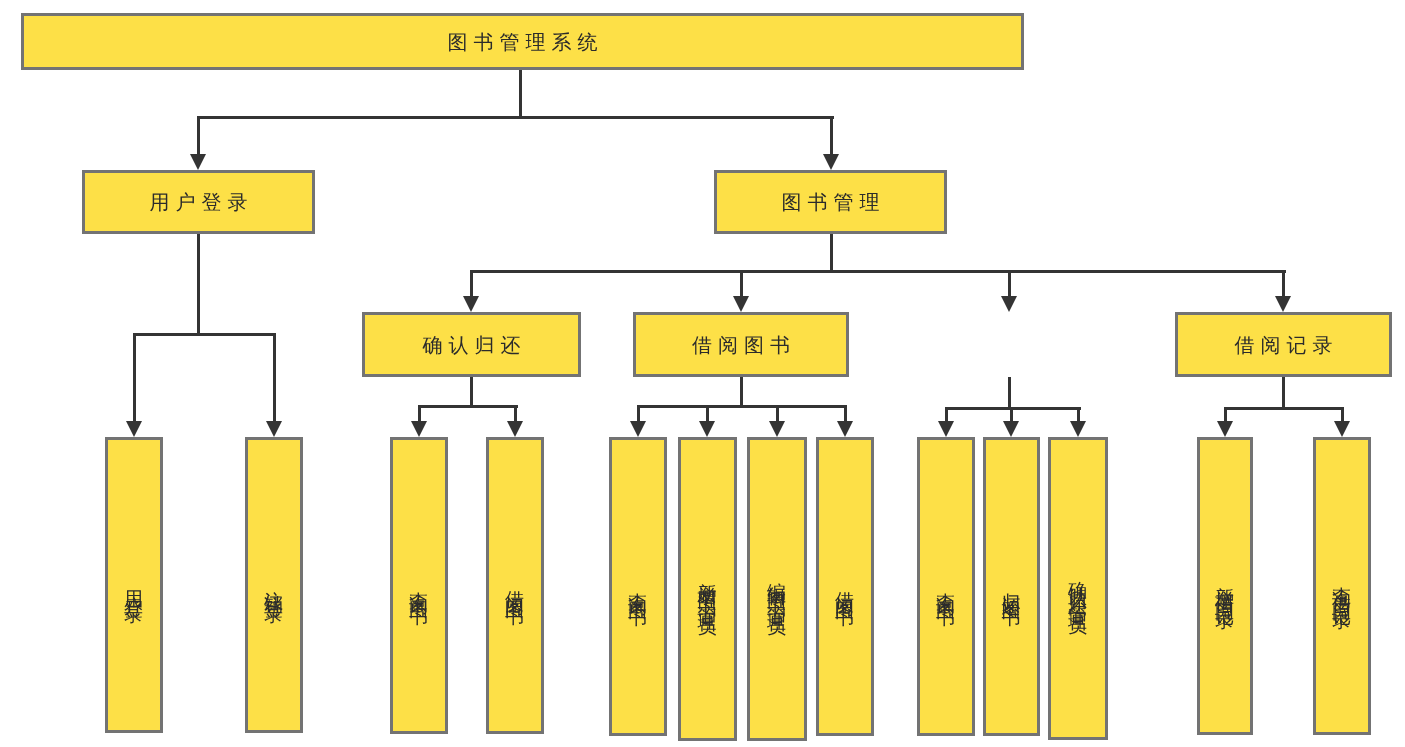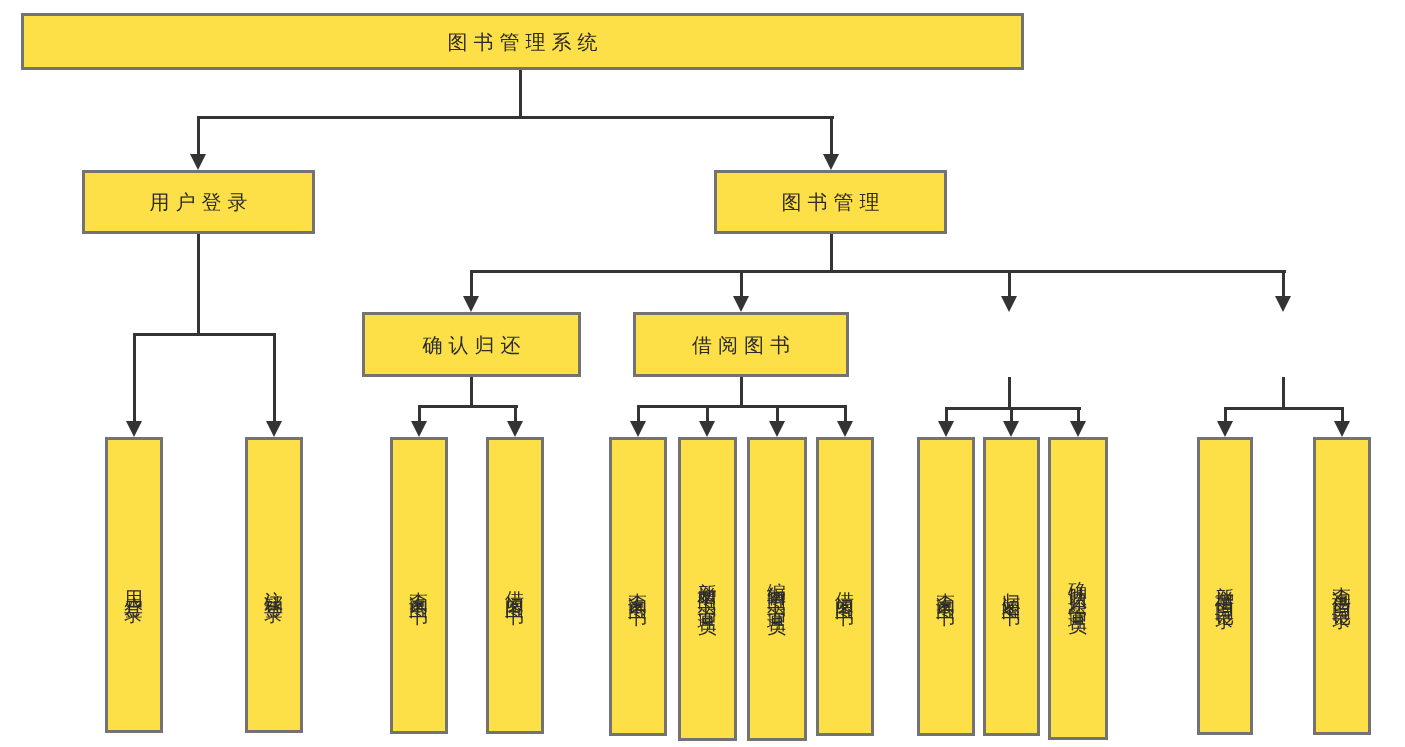--- a/index.html
+++ b/index.html
@@ -61,20 +61,21 @@
 
 <div class="canvas">
 
   <div class="box h" style="left:21px;top:13px;width:1003px;height:57px">图书管理系统</div>
 
   <div class="box h" style="left:82px;top:170px;width:233px;height:64px">用户登录</div>
   <div class="box h" style="left:714px;top:170px;width:233px;height:64px">图书管理</div>
 
   <div class="box h" style="left:362px;top:312px;width:219px;height:65px">确认归还</div>
   <div class="box h" style="left:633px;top:312px;width:216px;height:65px">借阅图书</div>
+  <div class="box h" style="left:1175px;top:312px;width:217px;height:65px">借阅记录</div>
 
   <div class="box v" style="left:105px;top:437px;width:58px;height:296px">用户登录</div>
   <div class="box v" style="left:245px;top:437px;width:58px;height:296px">注销登录</div>
 
   <div class="box v" style="left:390px;top:437px;width:58px;height:297px">查询图书</div>
   <div class="box v" style="left:486px;top:437px;width:58px;height:297px">借阅图书</div>
 
   <div class="box v" style="left:609px;top:437px;width:58px;height:299px">查询图书</div>
   <div class="box v" style="left:678px;top:437px;width:59px;height:304px">新增图书（管理员）</div>
   <div class="box v" style="left:747px;top:437px;width:60px;height:304px">编辑图书（管理员）</div>

